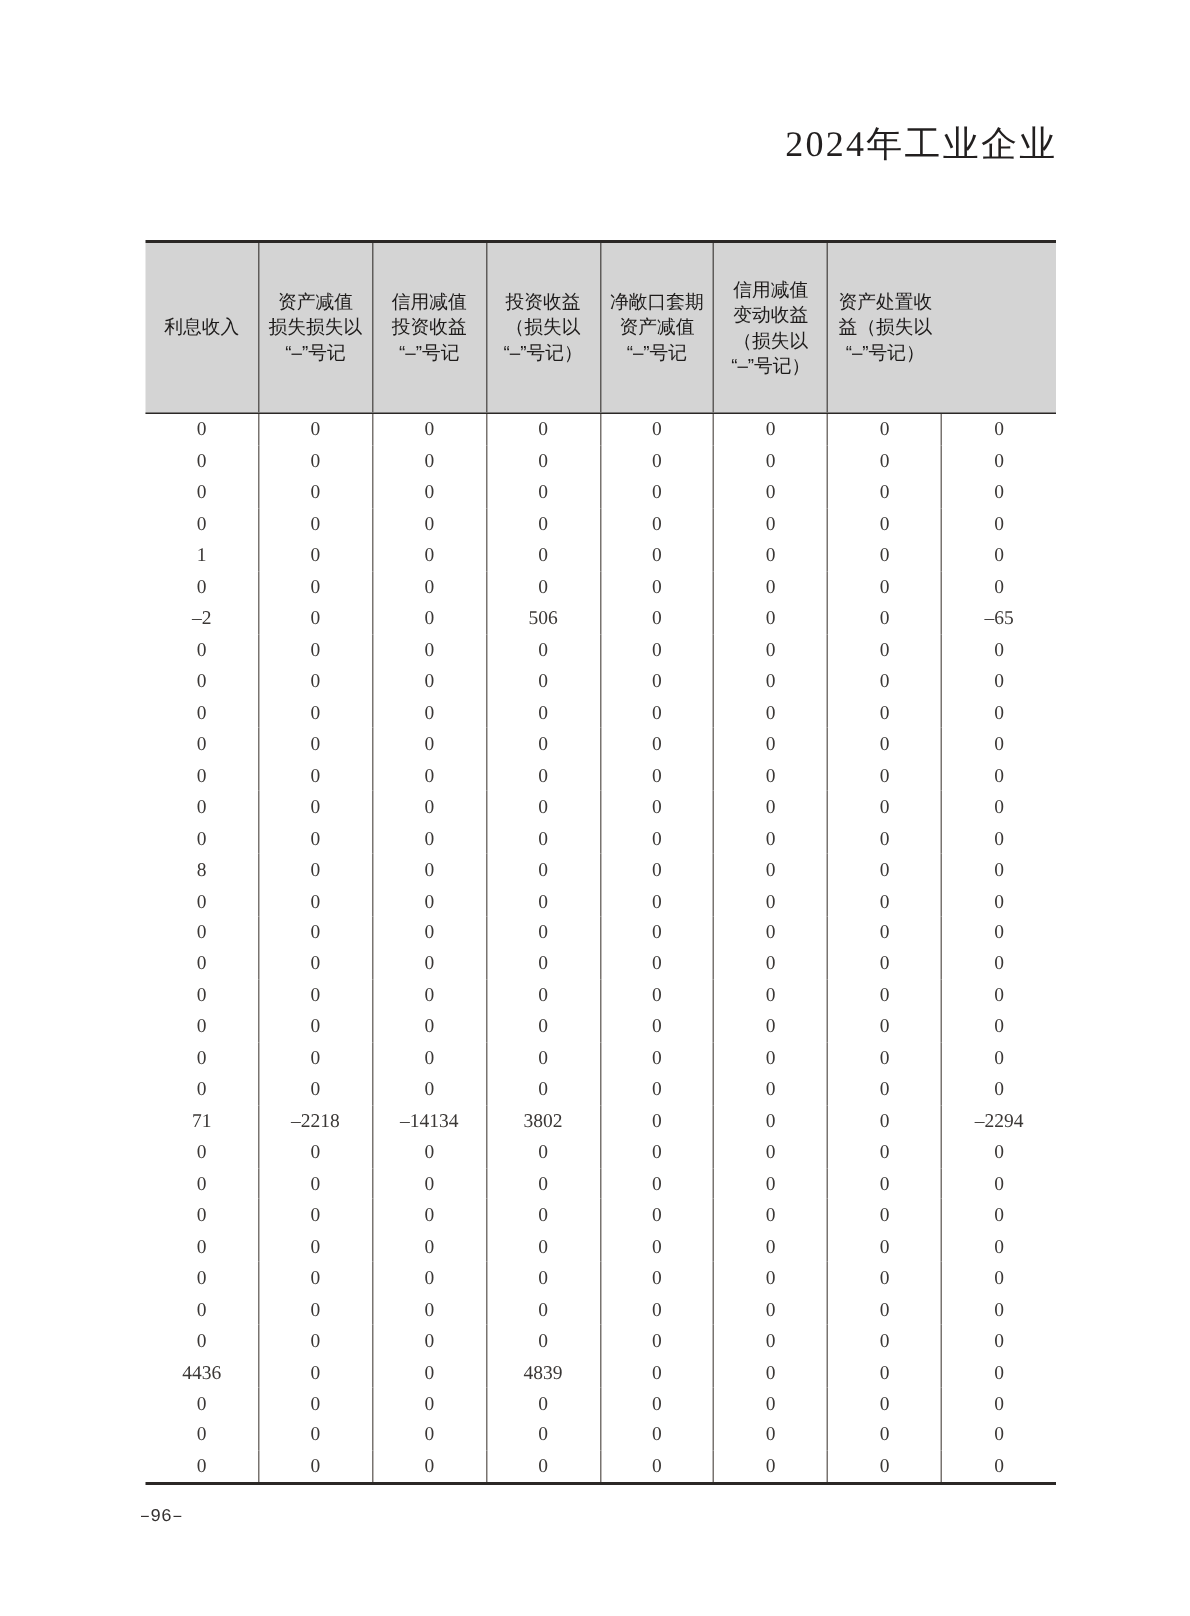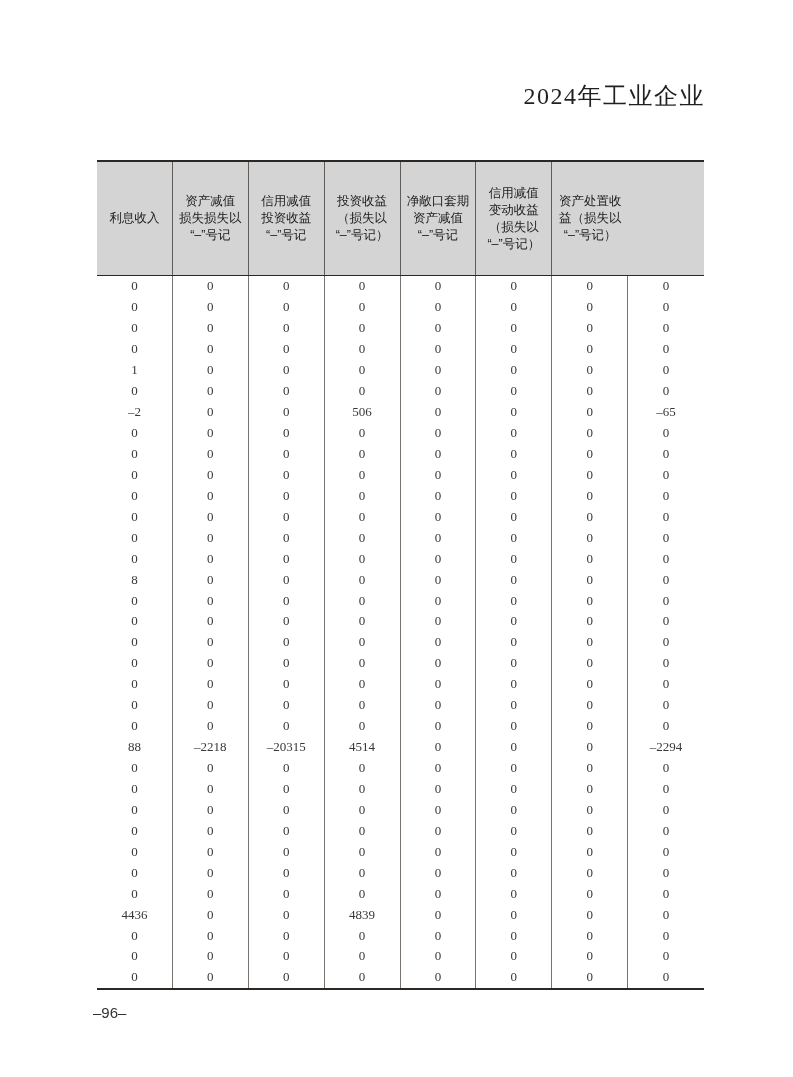--- a/index.html
+++ b/index.html
@@ -67,22 +67,22 @@
     font-family: "Liberation Serif", "DejaVu Serif", serif;
     font-size: 13px;
     color: #3a3735;
     border-right: 1px solid #78736f;
   }
   .td:last-child { border-right: none; }
   .page-footer {
     position: absolute;
     left: 93px;
     top: 1004px;
-    font-family: Liberation Sans, sans-serif;
-    font-size: 15px;
+    font-family: Liberation Mono, monospace;
+    font-size: 12px;
     color: #343130;
   }
 </style>
 </head>
 <body>
 
 <div class="page-title">2024年工业企业</div>
 
 <div class="data-table">
   <div class="thead">
@@ -322,24 +322,24 @@
         <div class="td">0</div>
         <div class="td">0</div>
         <div class="td">0</div>
         <div class="td">0</div>
         <div class="td">0</div>
         <div class="td">0</div>
         <div class="td">0</div>
         <div class="td">0</div>
       </div>
       <div class="tr">
-        <div class="td">88</div>
+        <div class="td">71</div>
         <div class="td">–2218</div>
-        <div class="td">–20315</div>
-        <div class="td">4514</div>
+        <div class="td">–14134</div>
+        <div class="td">3802</div>
         <div class="td">0</div>
         <div class="td">0</div>
         <div class="td">0</div>
         <div class="td">–2294</div>
       </div>
       <div class="tr">
         <div class="td">0</div>
         <div class="td">0</div>
         <div class="td">0</div>
         <div class="td">0</div>

